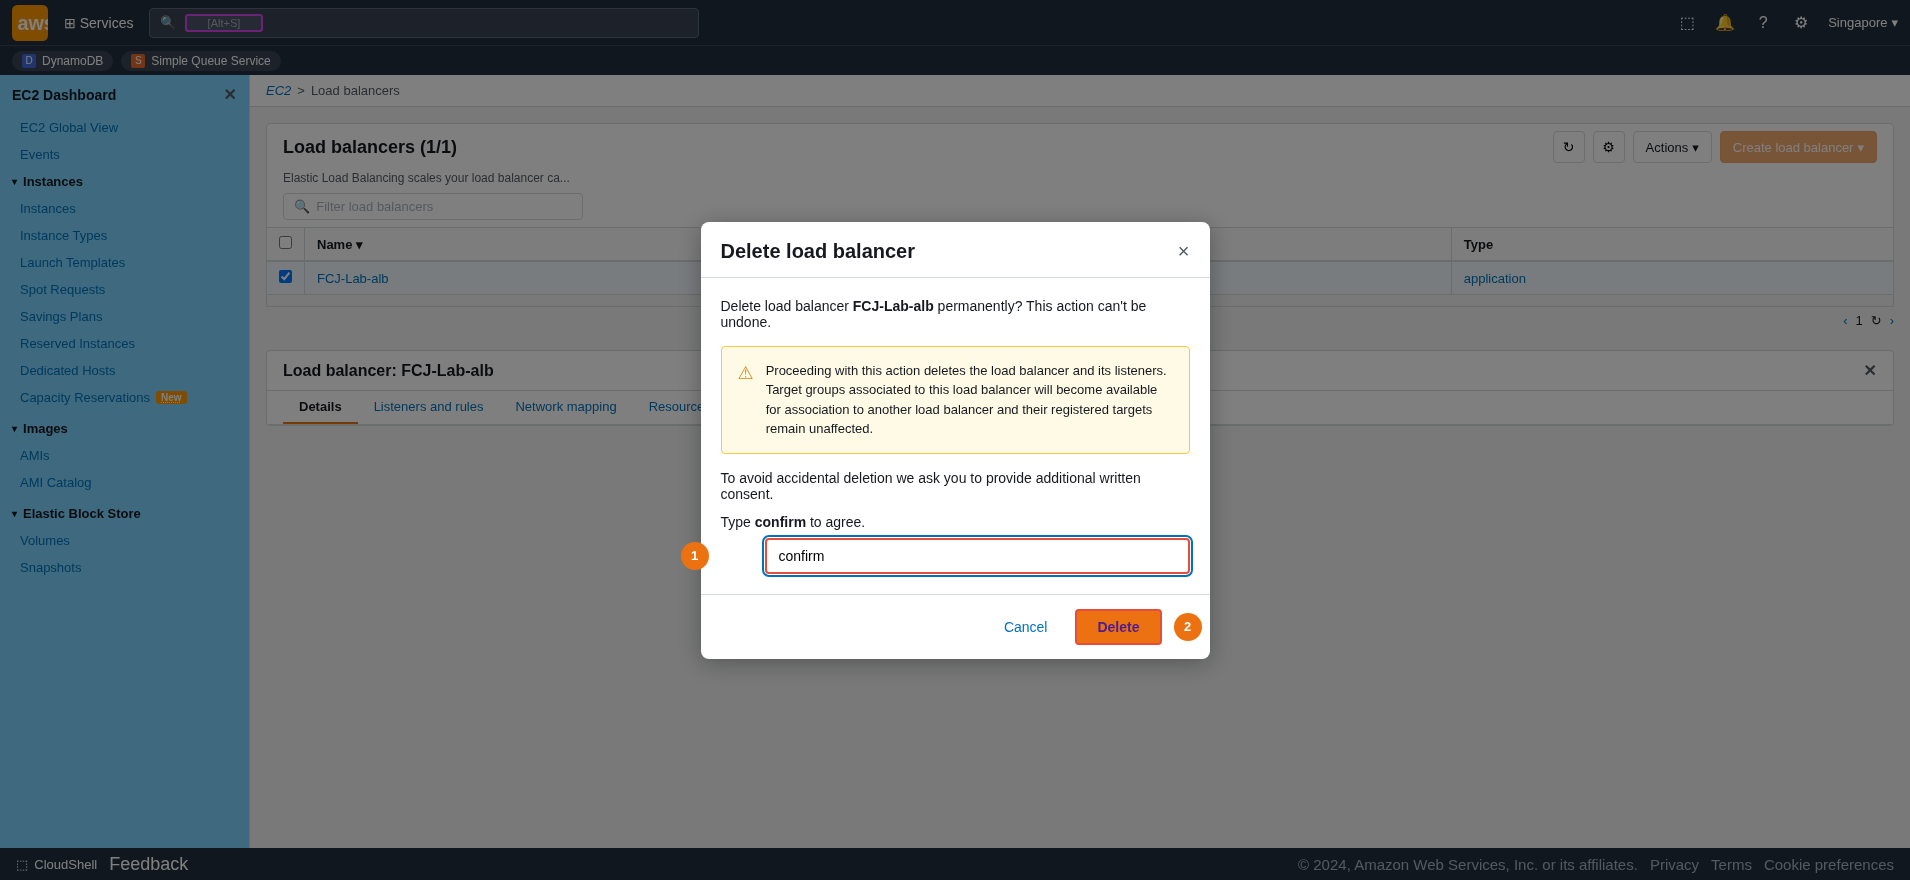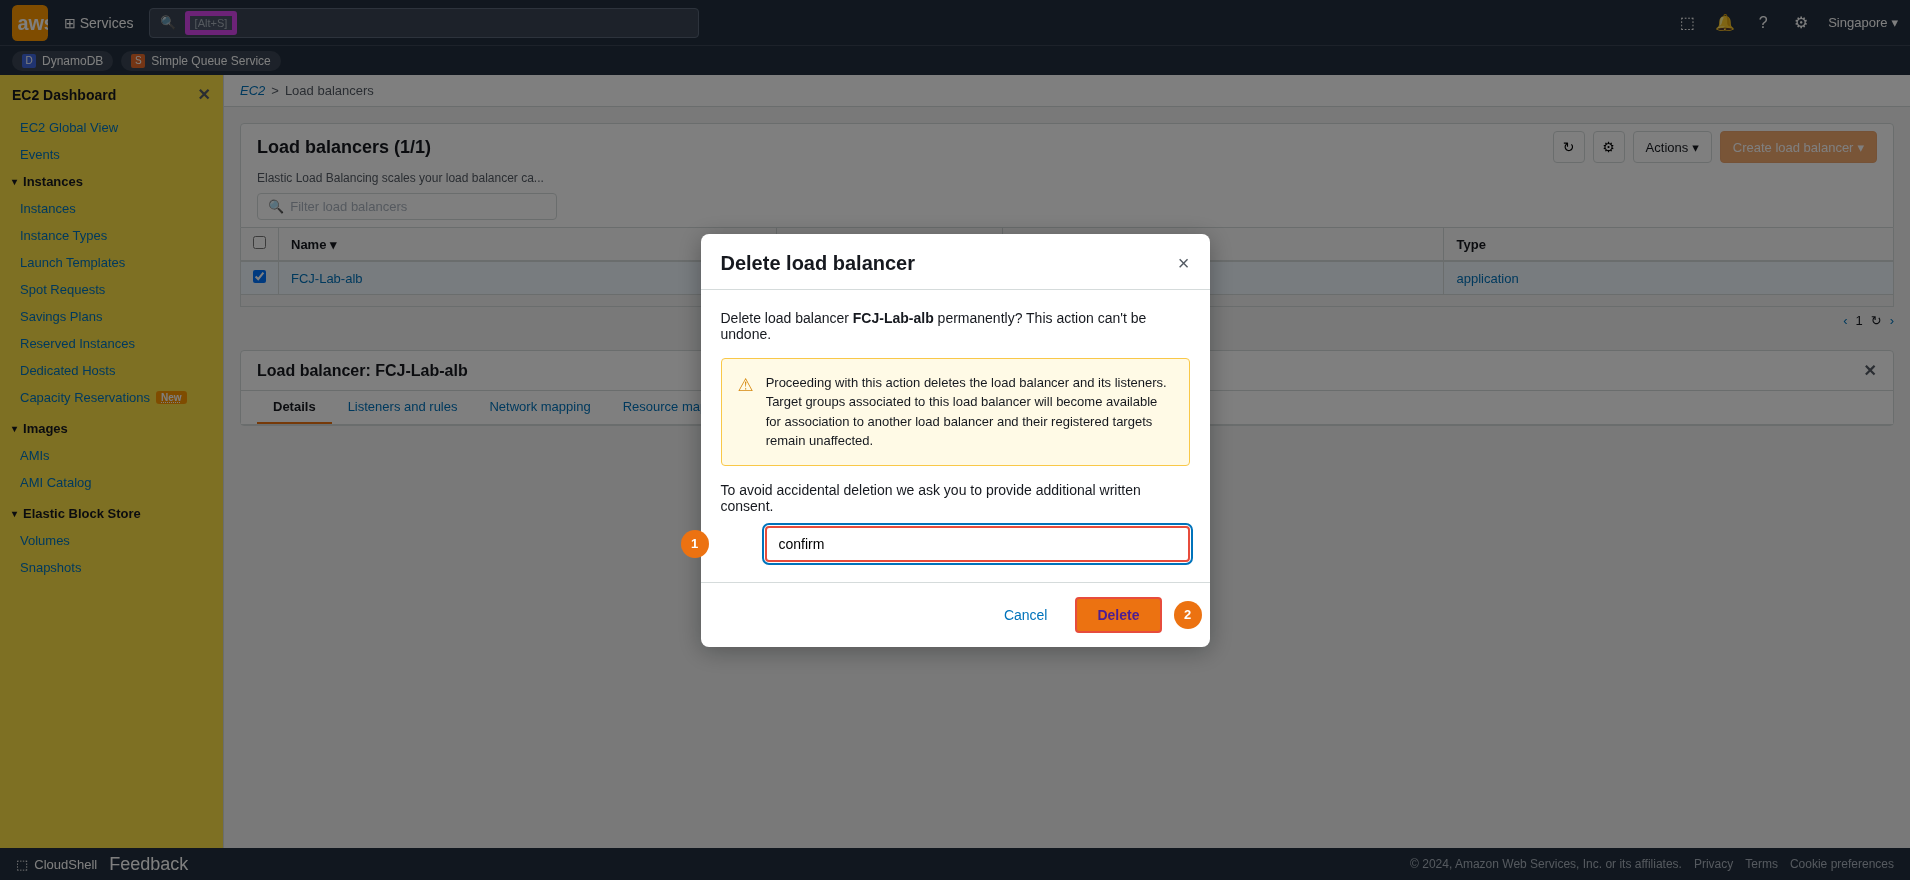--- a/index.html
+++ b/index.html
@@ -48,23 +48,23 @@
     .search-bar input {
       background: transparent;
       border: none;
       outline: none;
       color: #aab3be;
       font-size: 13px;
       flex: 1;
     }
     .search-bar .shortcut {
       background: #4a5568;
-      border: 5px solid #d946ef;
+      border: 2px solid #d946ef;
       border-radius: 3px;
-      padding: 1px 5px;
+      padding: 1px 21px;
       font-size: 11px;
       color: #aab3be;
     }
     .nav-right {
       margin-left: auto;
       display: flex;
       align-items: center;
       gap: 16px;
       color: #fff;
     }
@@ -121,22 +121,22 @@
     .pill-sqs { background: #e86b2a; }
 
     
     .layout {
       display: flex;
       height: calc(880px - 75px - 32px);
     }
 
     
     .sidebar {
-      width: 224px;
-      background: #fde047;
+      width: 250px;
+      background: #7dd3fc;
       border-right: 1px solid #d5dbdb;
       overflow-y: auto;
       flex-shrink: 0;
     }
     .sidebar-header {
       display: flex;
       align-items: center;
       justify-content: space-between;
       padding: 10px 12px;
       font-size: 14px;
@@ -504,21 +504,21 @@
     .footer-left { display: flex; align-items: center; gap: 12px; }
     .footer-cloudshell {
       display: flex;
       align-items: center;
       gap: 6px;
       color: #fff;
       font-size: 13px;
       cursor: pointer;
     }
     .footer-feedback { color: #fff; font-size: 18px; cursor: pointer; }
-    .footer-right { color: #aab3be; font-size: 12px; display: flex; gap: 12px; }
+    .footer-right { color: #aab3be; font-size: 15px; display: flex; gap: 12px; }
     .footer-link { color: #aab3be; cursor: pointer; }
 
     .refresh-icon-btn {
       background: #fff;
       border: 1px solid #d5dbdb;
       border-radius: 4px;
       width: 32px;
       height: 32px;
       display: flex;
       align-items: center;
@@ -751,20 +751,25 @@
       <div class="dialog-desc">
         <span>Delete load balancer</span>
         <strong>FCJ-Lab-alb</strong>
         <span>permanently? This action can't be undone.</span>
       </div>
       <div class="warning-box">
         <span class="warning-icon">⚠</span>
         <span class="warning-text">Proceeding with this action deletes the load balancer and its listeners. Target groups associated to this load balancer will become available for association to another load balancer and their registered targets remain unaffected.</span>
       </div>
       <div class="consent-text">To avoid accidental deletion we ask you to provide additional written consent.</div>
+      <div class="confirm-label">
+        <span>Type</span>
+        <strong> <span>confirm</span></strong>
+        <span>to agree.</span>
+      </div>
       <div style="position:relative;padding-left:44px;">
         <div class="step-indicator">1</div>
         <input type="text" class="confirm-input" value="confirm" style="">
       </div>
     </div>
     <div class="dialog-footer">
       <button class="btn-cancel">Cancel</button>
       <button class="btn-delete">Delete</button>
       <div class="delete-step-indicator">2</div>
     </div>

